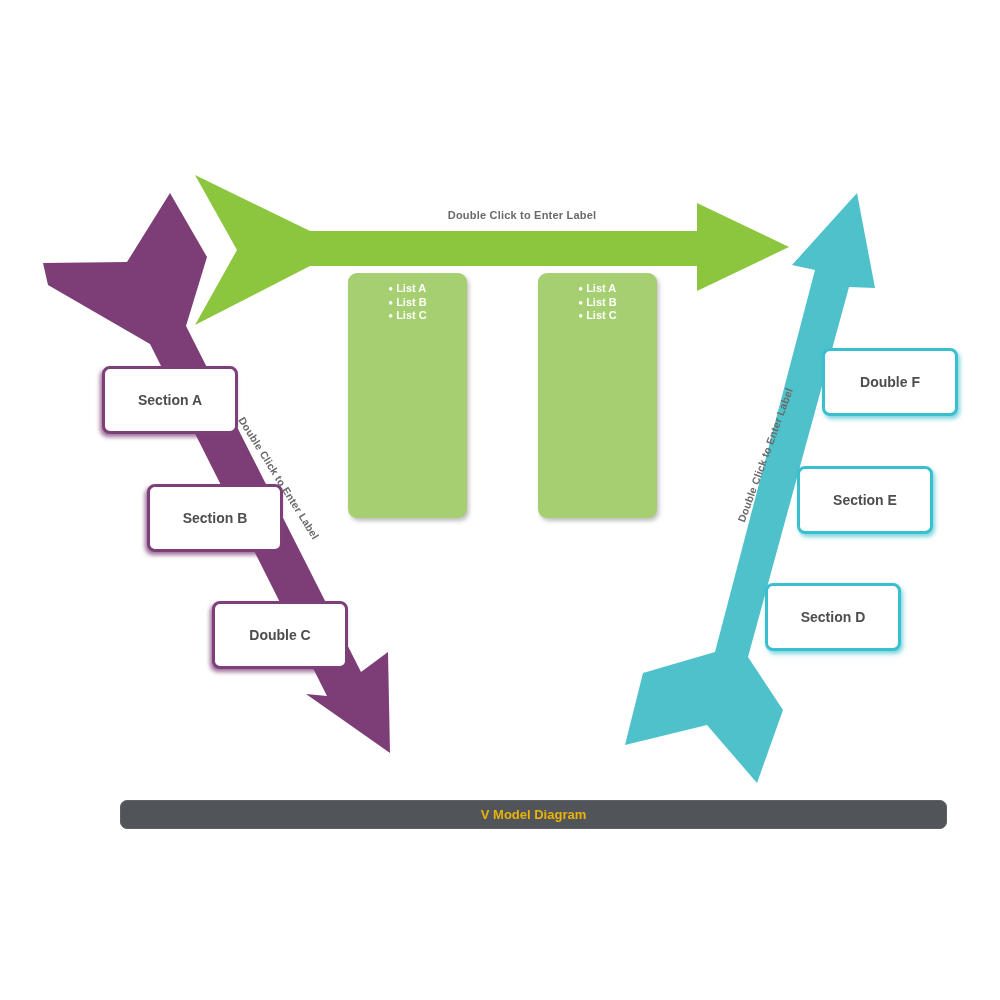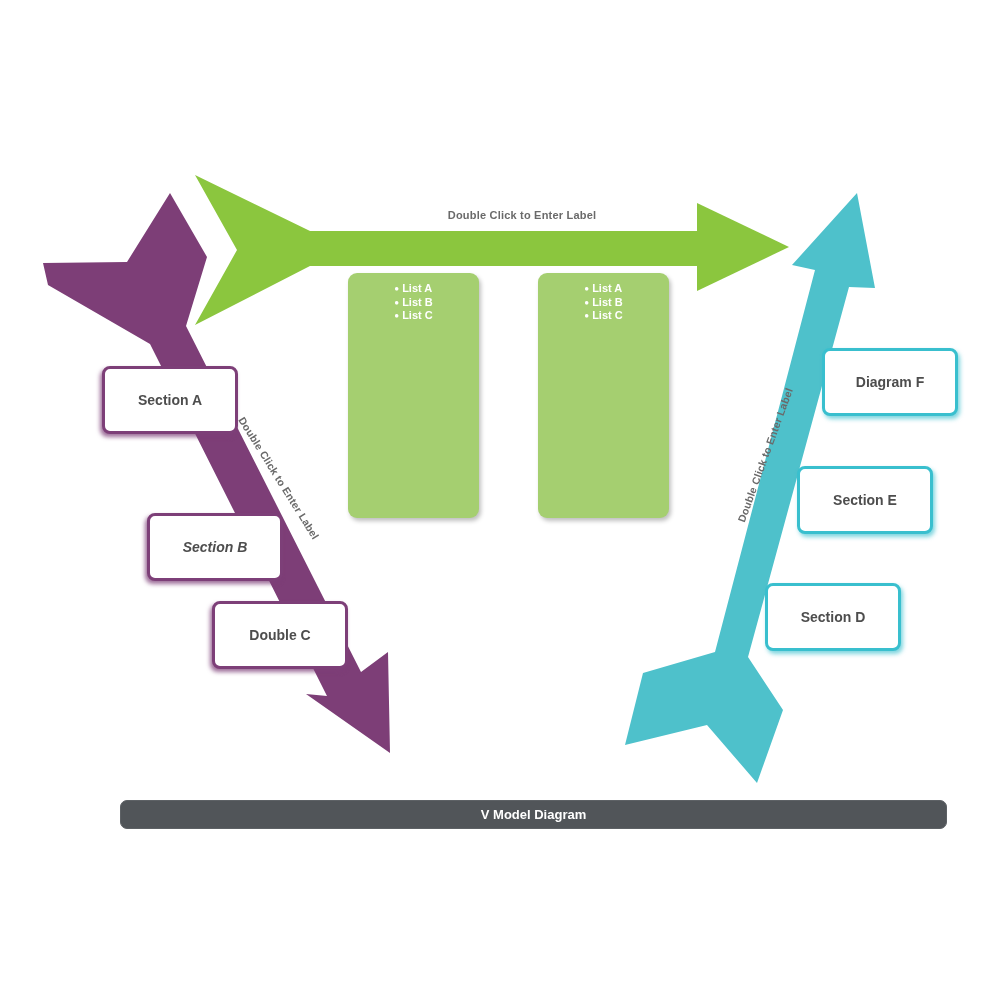--- a/index.html
+++ b/index.html
@@ -18,51 +18,51 @@
   .label-left{
     left:193px;top:472px;width:172px;font-size:10.5px;text-align:center;
     transform:rotate(58deg);transform-origin:center center;
   }
   .label-right{
     left:672px;top:449px;width:186px;font-size:10.5px;text-align:center;
     transform:rotate(-70deg);transform-origin:center center;
   }
 
   .panel{
-    position:absolute;z-index:2;width:131px;height:245px;border-radius:9px;
+    position:absolute;z-index:2;width:119px;height:245px;border-radius:9px;
     background:#a5cf70;box-shadow:2px 3px 4px rgba(0,0,0,0.25);
     display:flex;justify-content:center;
   }
   .panel-1{left:348px;top:273px;}
   .panel-2{left:538px;top:273px;}
   .panel ul{
     list-style:none;margin:9px 0 0 0;padding:0;color:#ffffff;
     font-size:11px;font-weight:bold;line-height:13.5px;
   }
   .panel .bullet{font-size:8px;vertical-align:1px;margin-right:3px;}
 
   .section-box{
     position:absolute;z-index:3;width:130px;height:62px;background:#ffffff;
     border-radius:8px;display:flex;align-items:center;justify-content:center;
     font-size:14px;font-weight:bold;color:#4d4d4d;
   }
   .purple-box{border:3px solid #7d3f78;box-shadow:-2px 3px 4px rgba(125,63,120,0.75);margin-left:44px;}
   .teal-box{border:3px solid #39bfce;box-shadow:2px 3px 4px rgba(57,191,206,0.65);}
   .box-a{left:58px;top:366px;}
-  .box-b{left:103px;top:513px;font-style:italic;}
+  .box-b{left:103px;top:484px;}
   .box-c{left:168px;top:601px;}
   .box-f{left:822px;top:348px;}
   .box-e{left:797px;top:466px;}
   .box-d{left:765px;top:583px;}
 
   .title-bar{
     position:absolute;z-index:2;left:120px;top:800px;width:825px;height:27px;
     background:#515559;border:1px solid #5d6165;border-radius:7px;
     display:flex;align-items:center;justify-content:center;
-    color:#ffffff;font-size:13px;font-weight:bold;
+    color:#eab308;font-size:13px;font-weight:bold;
   }
 </style>
 </head>
 <body>
 
 <div id="canvas">
 
   <svg width="1000" height="1000" viewBox="0 0 1000 1000">
 
     <g>
@@ -99,21 +99,21 @@
     <span>Section A</span>
   </div>
   <div class="section-box purple-box box-b">
     <span>Section B</span>
   </div>
   <div class="section-box purple-box box-c">
     <span>Double C</span>
   </div>
 
   <div class="section-box teal-box box-f">
-    <span>Diagram F</span>
+    <span>Double F</span>
   </div>
   <div class="section-box teal-box box-e">
     <span>Section E</span>
   </div>
   <div class="section-box teal-box box-d">
     <span>Section D</span>
   </div>
 
   <div class="title-bar">
     <span>V Model Diagram</span>

